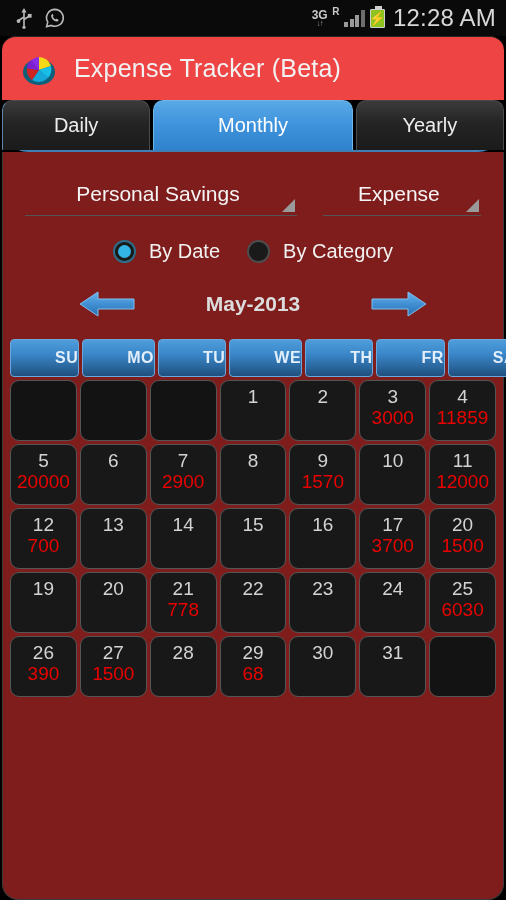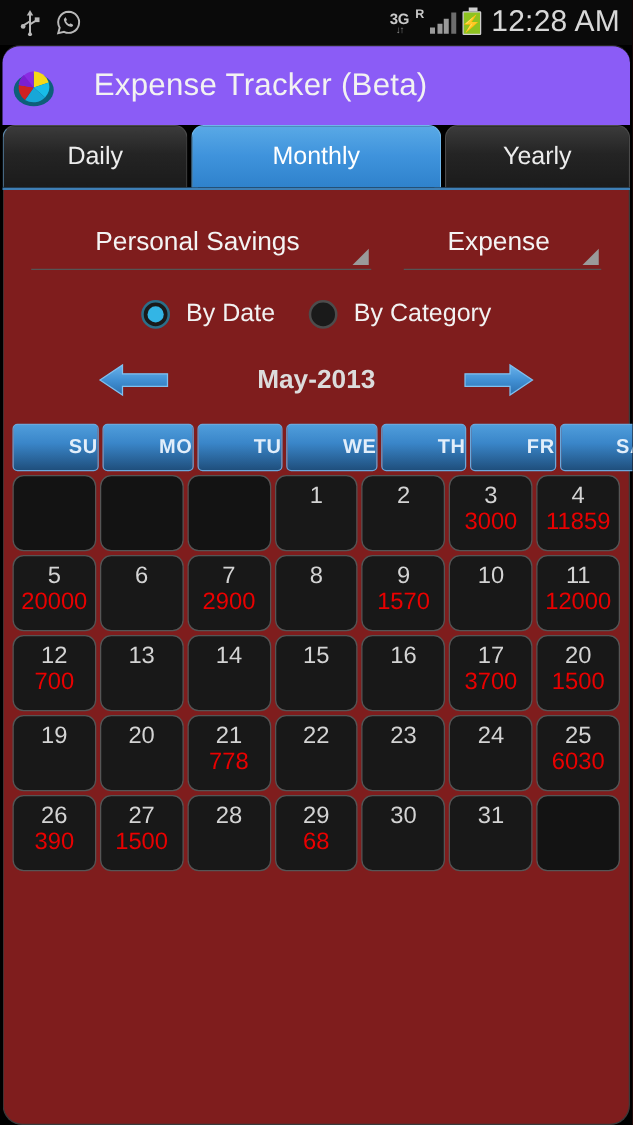--- a/index.html
+++ b/index.html
@@ -31,30 +31,30 @@
   .bars i.b3 { height:12px; }
   .bars i.b4 { height:17px; background:#6d6d6d; }
   .battery { position:relative; width:15px; height:19px; background:#8ec320; border:1px solid #cfcfcf; border-radius:1px; }
   .battery:before { content:""; position:absolute; top:-4px; left:4px; width:7px; height:3px; background:#cfcfcf; }
   .bolt { position:absolute; inset:0; display:flex; align-items:center; justify-content:center; color:#fff; font-size:13px; line-height:1; }
   .clock { font-size:24px; color:#d8d8d8; letter-spacing:0.2px; margin-left:3px; }
 
   
   .titlebar {
     height:64px; margin:0 2px;
-    background:#8b5cf6;
+    background:#ef4444;
     border-top-left-radius:14px; border-top-right-radius:14px;
-    display:flex; align-items:center; padding-left:4px; gap:27px;
+    display:flex; align-items:center; padding-left:16px; gap:14px;
     border-top:1px solid #262626;
   }
   .app-icon { width:42px; height:42px; position:relative; }
   .app-title { font-size:25px; color:#f2f2f2; letter-spacing:0.2px; }
 
   
-  .tabbar { display:flex; height:52px; margin:0 2px; gap:3px; border-bottom:2px solid #3f7fb5; }
+  .tabbar { display:flex; height:52px; margin:0 2px; gap:3px; border-bottom:2px solid #3f7fb5;border-radius:26px; }
   .tab {
     flex:1; display:flex; align-items:center; justify-content:center;
     background:linear-gradient(to bottom,#3b3b3b 0%,#242424 45%,#1b1b1b 100%);
     border:1px solid #4a4a4a; border-bottom:none;
     border-top-left-radius:10px; border-top-right-radius:10px;
     color:#ececec; font-size:20px;
   }
   .tab.active {
     background:linear-gradient(to bottom,#59a9e6 0%,#3f93dc 48%,#2f82cc 100%);
     border:1px solid #6fb6ea; border-bottom:none; color:#ffffff;

